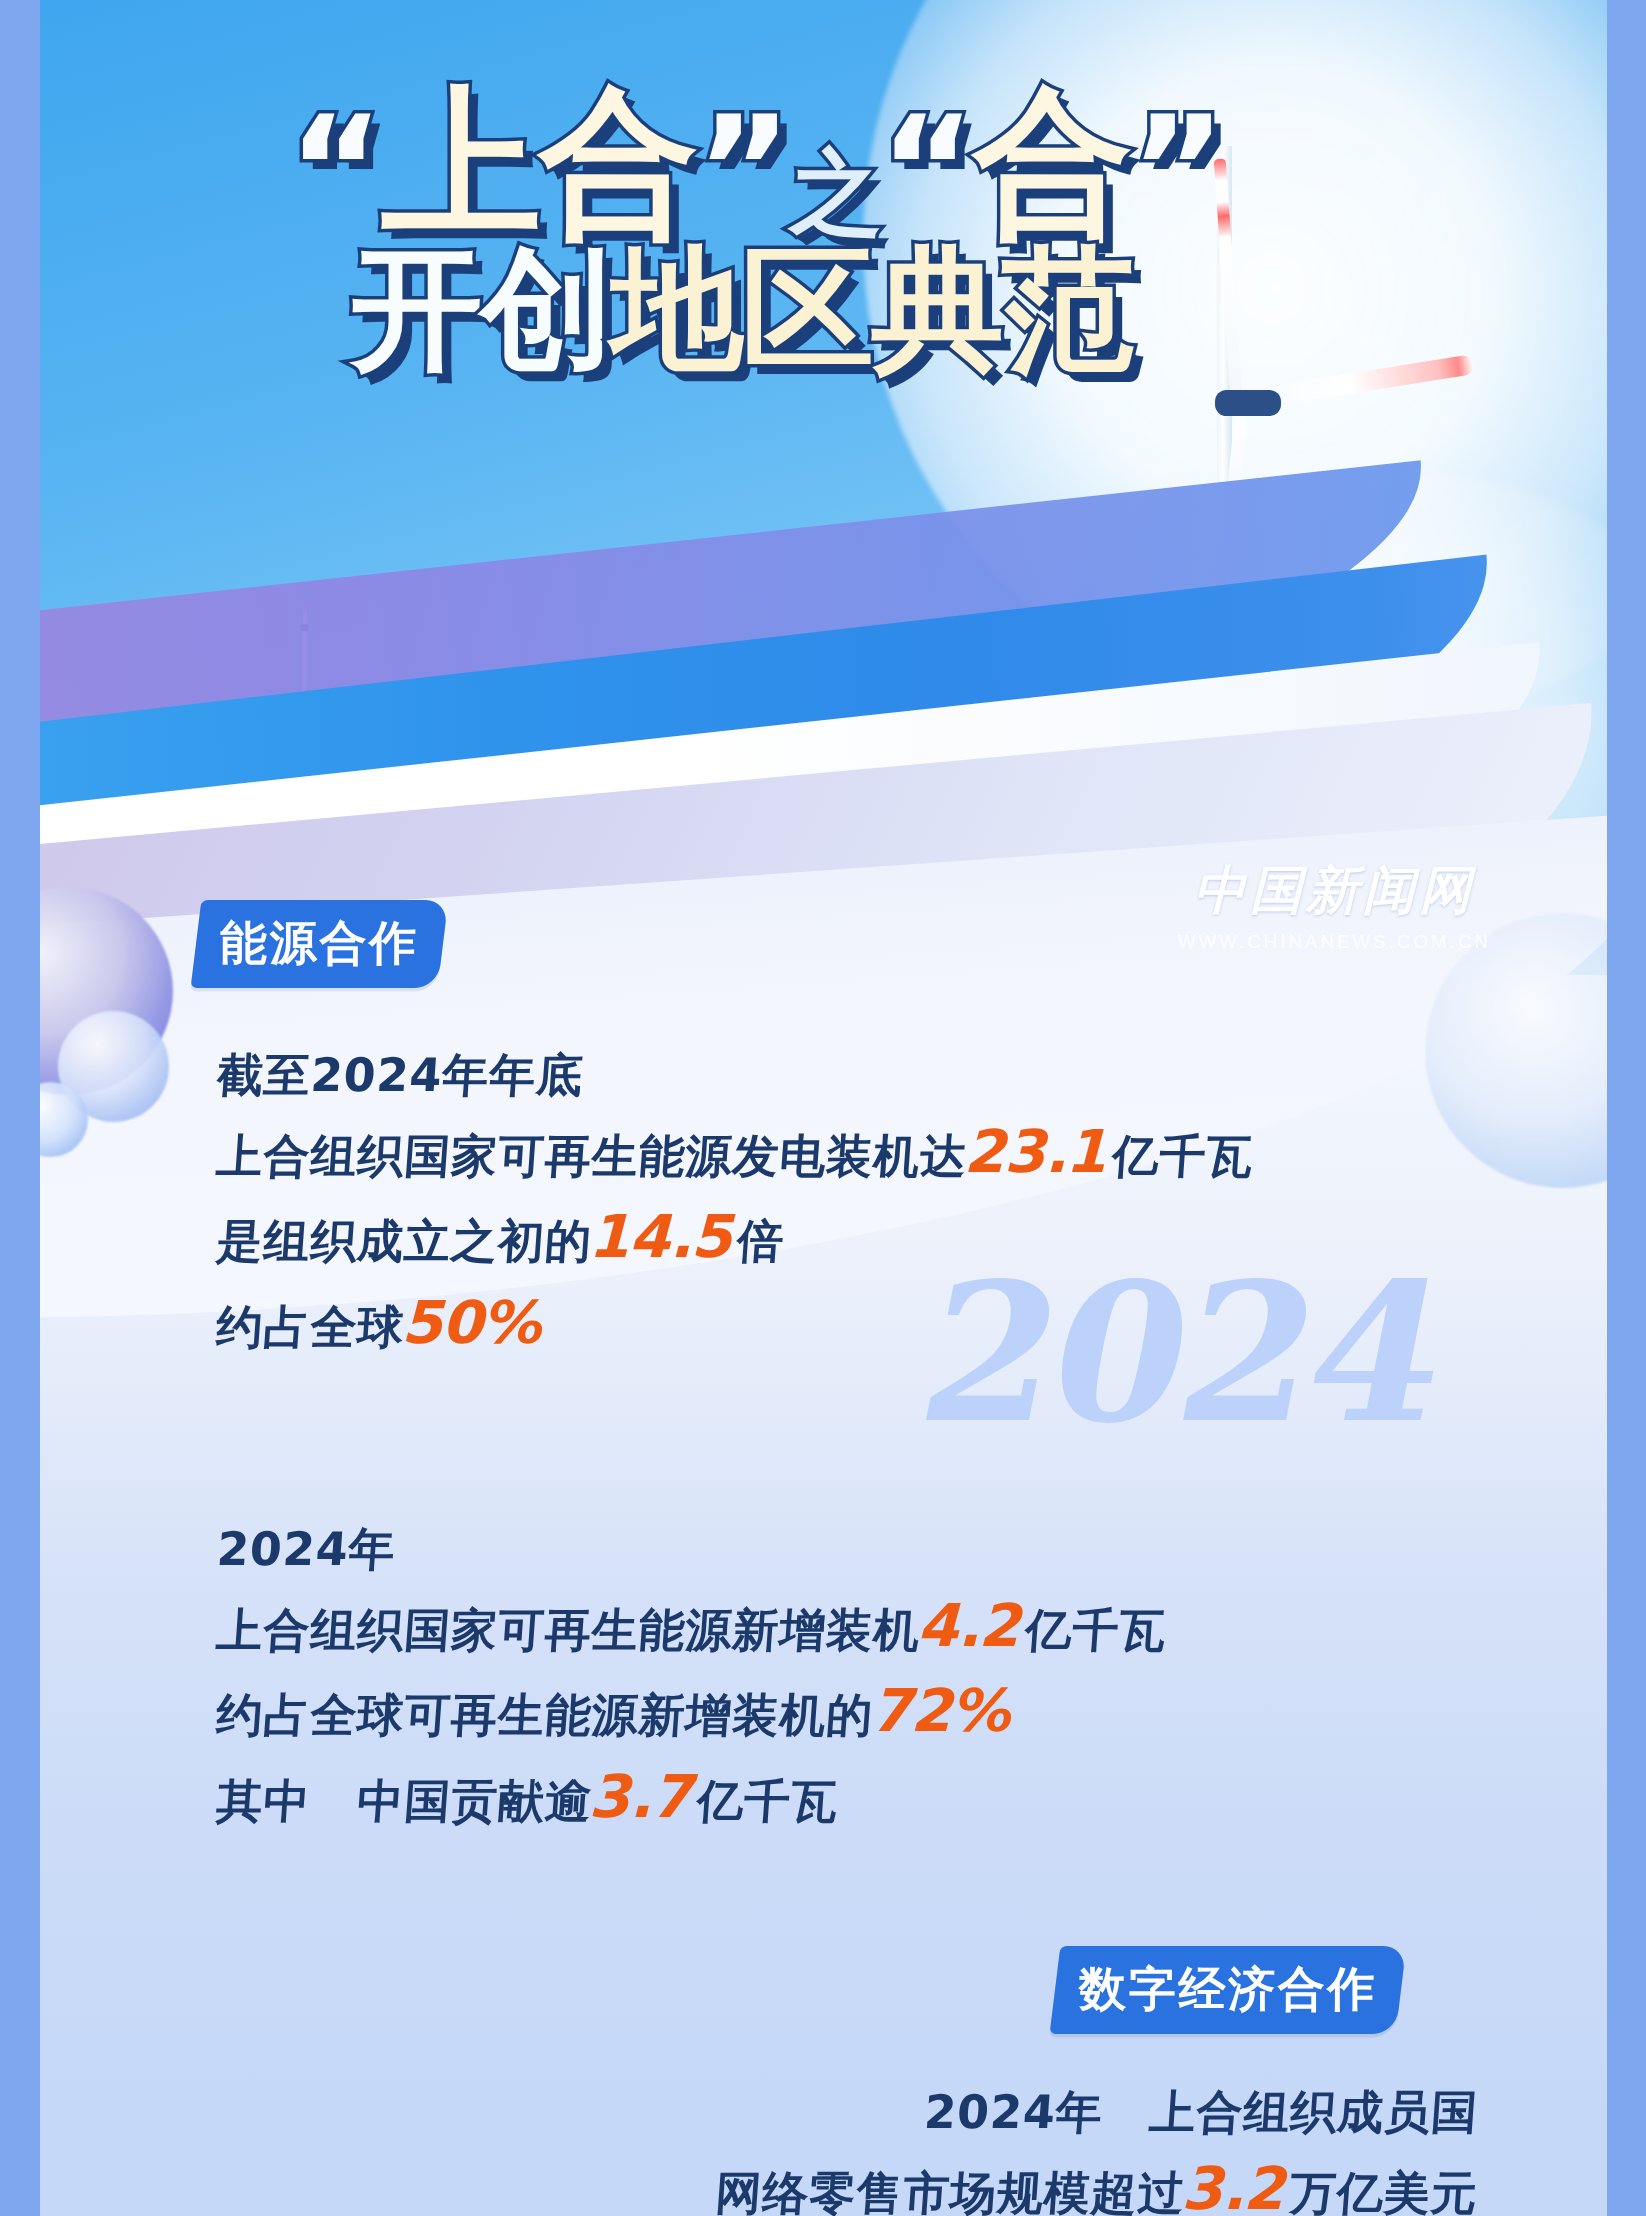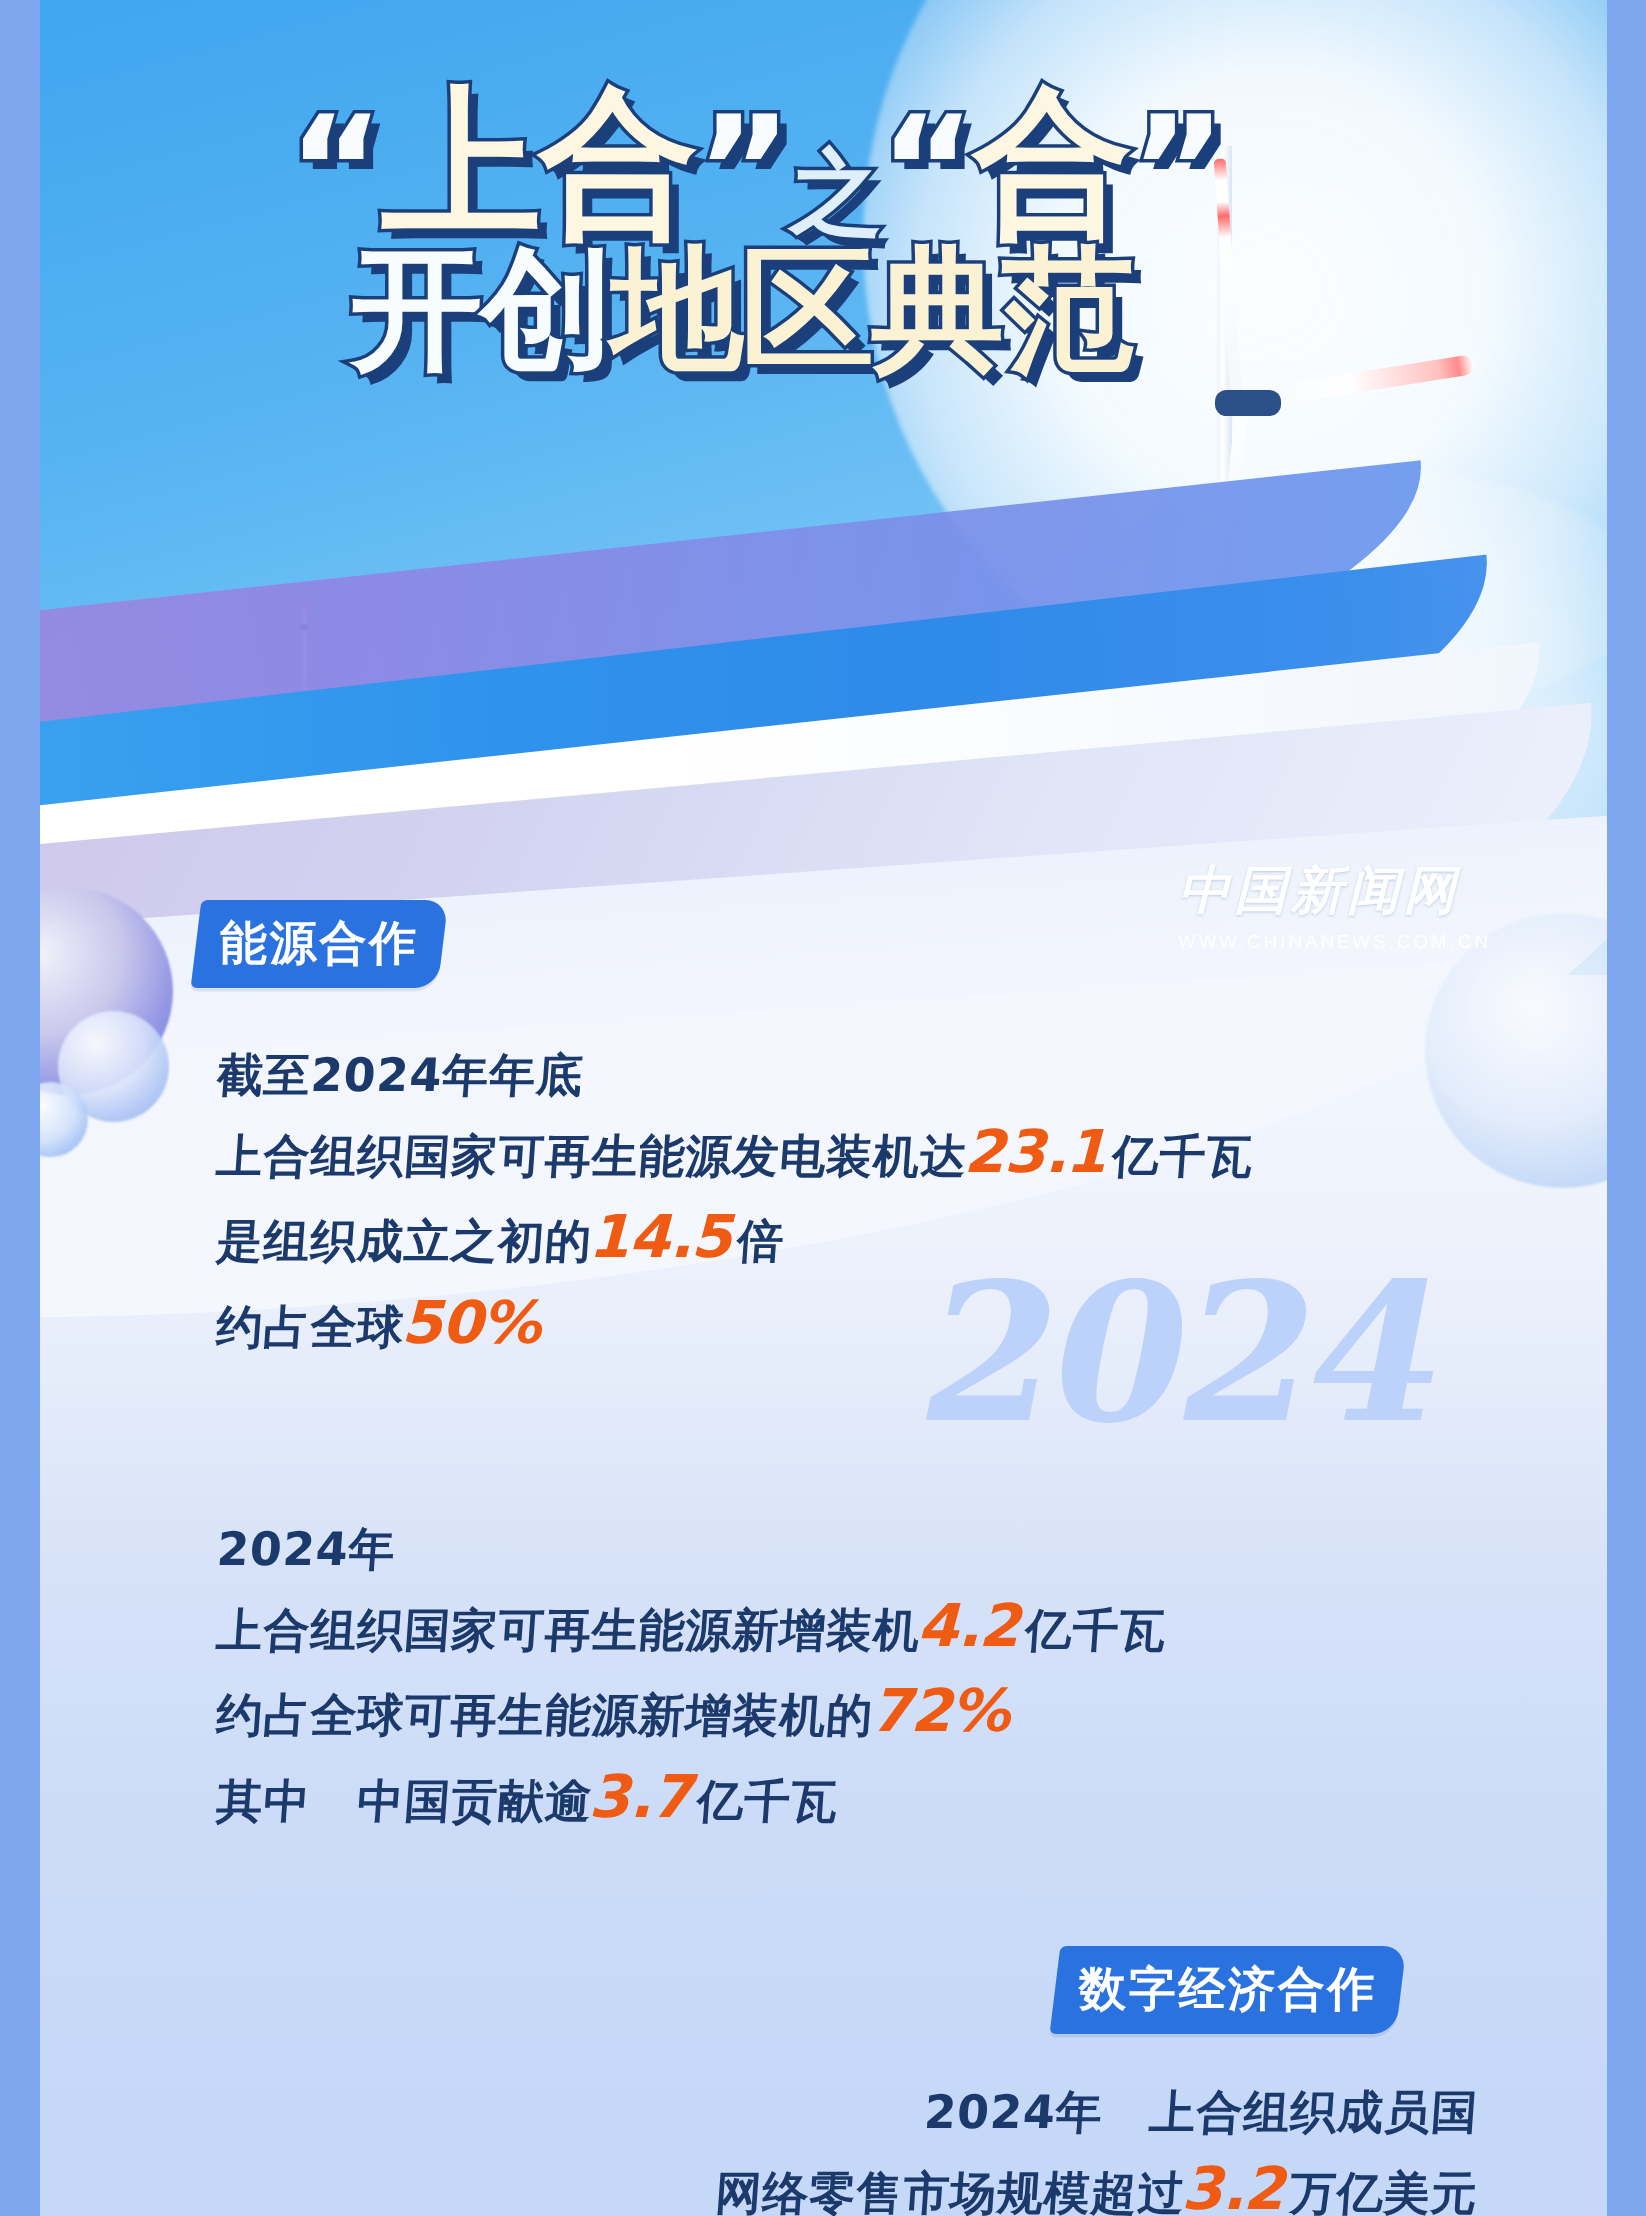--- a/index.html
+++ b/index.html
@@ -208,21 +208,21 @@
     padding:0 1.8px;
   }
   .right .line{text-align:right;}
 
   .blk-energy-1{left:177px;top:1042px;}
   .blk-energy-2{left:177px;top:1516px;}
   .blk-digital-1{right:129px;top:2079px;width:1153px;}
 
   
   .logo{
-    position:absolute;right:116px;top:856px;z-index:9;text-align:left;
+    position:absolute;right:116px;top:856px;z-index:9;text-align:center;
   }
   .logo-cn{
     font-family:"DejaVu Serif","Liberation Serif",serif;
     font-weight:bold;font-style:italic;
     font-size:52px;color:#ffffff;letter-spacing:4.4px;
     text-shadow:0 0.9px 2.7px rgba(30,90,170,.25);
   }
   .logo-url{
     margin-top:5.3px;
     font-family:"Liberation Sans","DejaVu Sans",sans-serif;

